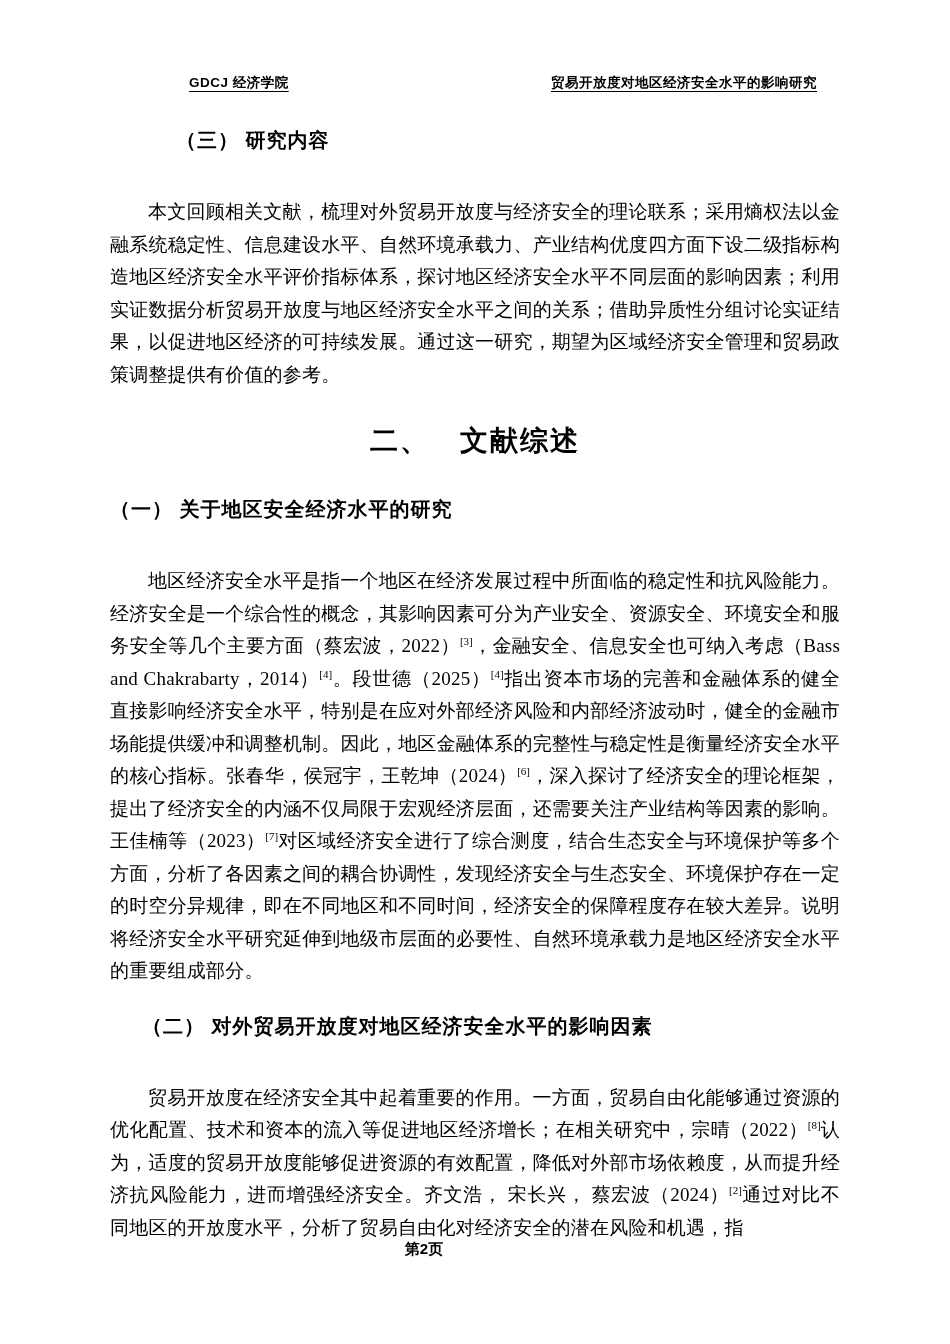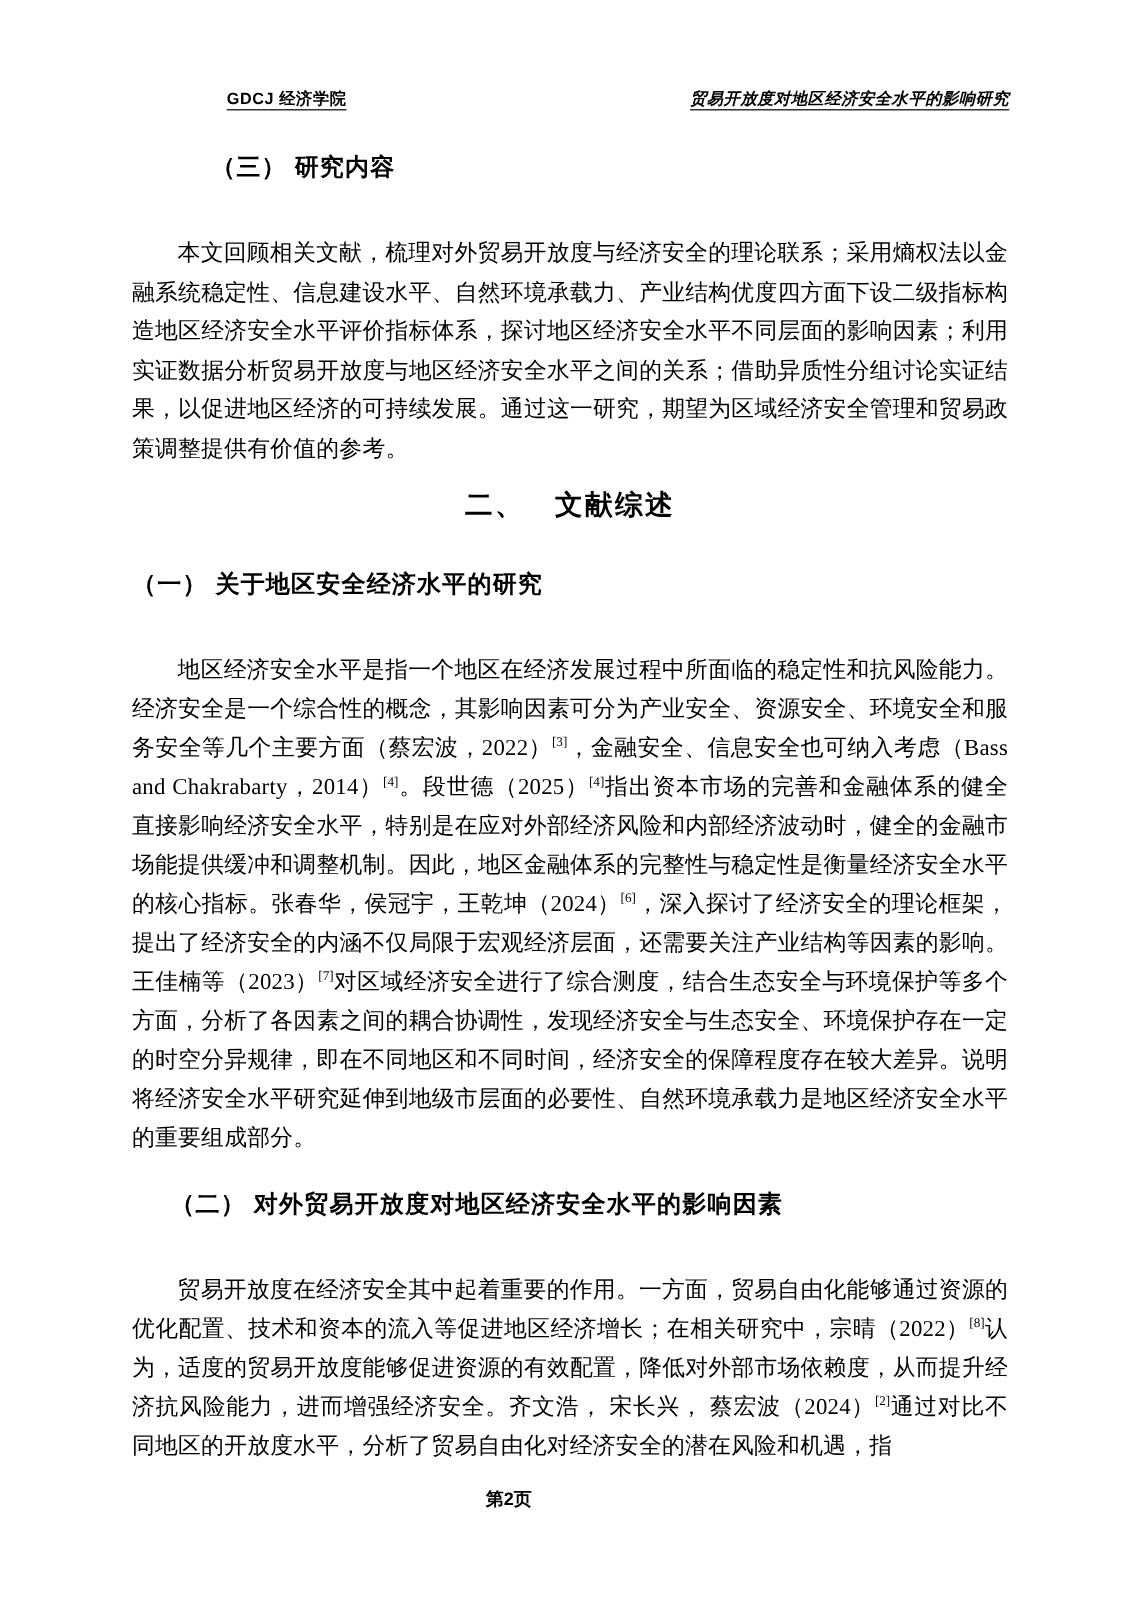--- a/index.html
+++ b/index.html
@@ -30,48 +30,47 @@
     text-align: center;
   }
   .running-header .hdr-left {
     position: absolute;
     left: 189px;
     text-decoration: underline;
     text-underline-offset: 4px;
   }
   .running-header .hdr-right {
     position: absolute;
-    right: 109px;
+    right: 133px;
     text-decoration: underline;
     text-underline-offset: 4px;
-    font-style: italic;
   }
   
   .content {
     position: absolute;
     top: 0;
     left: 110px;
     width: 730px;
   }
   .h-sec {
     font-family: "Liberation Sans", "DejaVu Sans", sans-serif;
     font-weight: bold;
     font-size: 20px;
     line-height: 28px;
     letter-spacing: 1px;
   }
   .h-sec3   { margin: 126px 0 0 66px; }
   .h-chapter {
-    font-family: Liberation Serif, serif;
+    font-family: Liberation Mono, monospace;
     font-weight: bold;
-    font-size: 23px;
+    font-size: 28px;
     line-height: 32px;
     text-align: center;
     letter-spacing: 2px;
-    margin-top: 14px;
+    margin-top: 36px;
   }
   .h-sub1 { margin: 36px 0 0 0; }
   .h-sub2 { margin: 24px 0 0 32px; }
   p.body-par {
     margin-top: 42px;
     font-size: 19px;
     line-height: 32.5px;
     text-align: justify;
     text-indent: 2em;
     letter-spacing: 0.2px;

